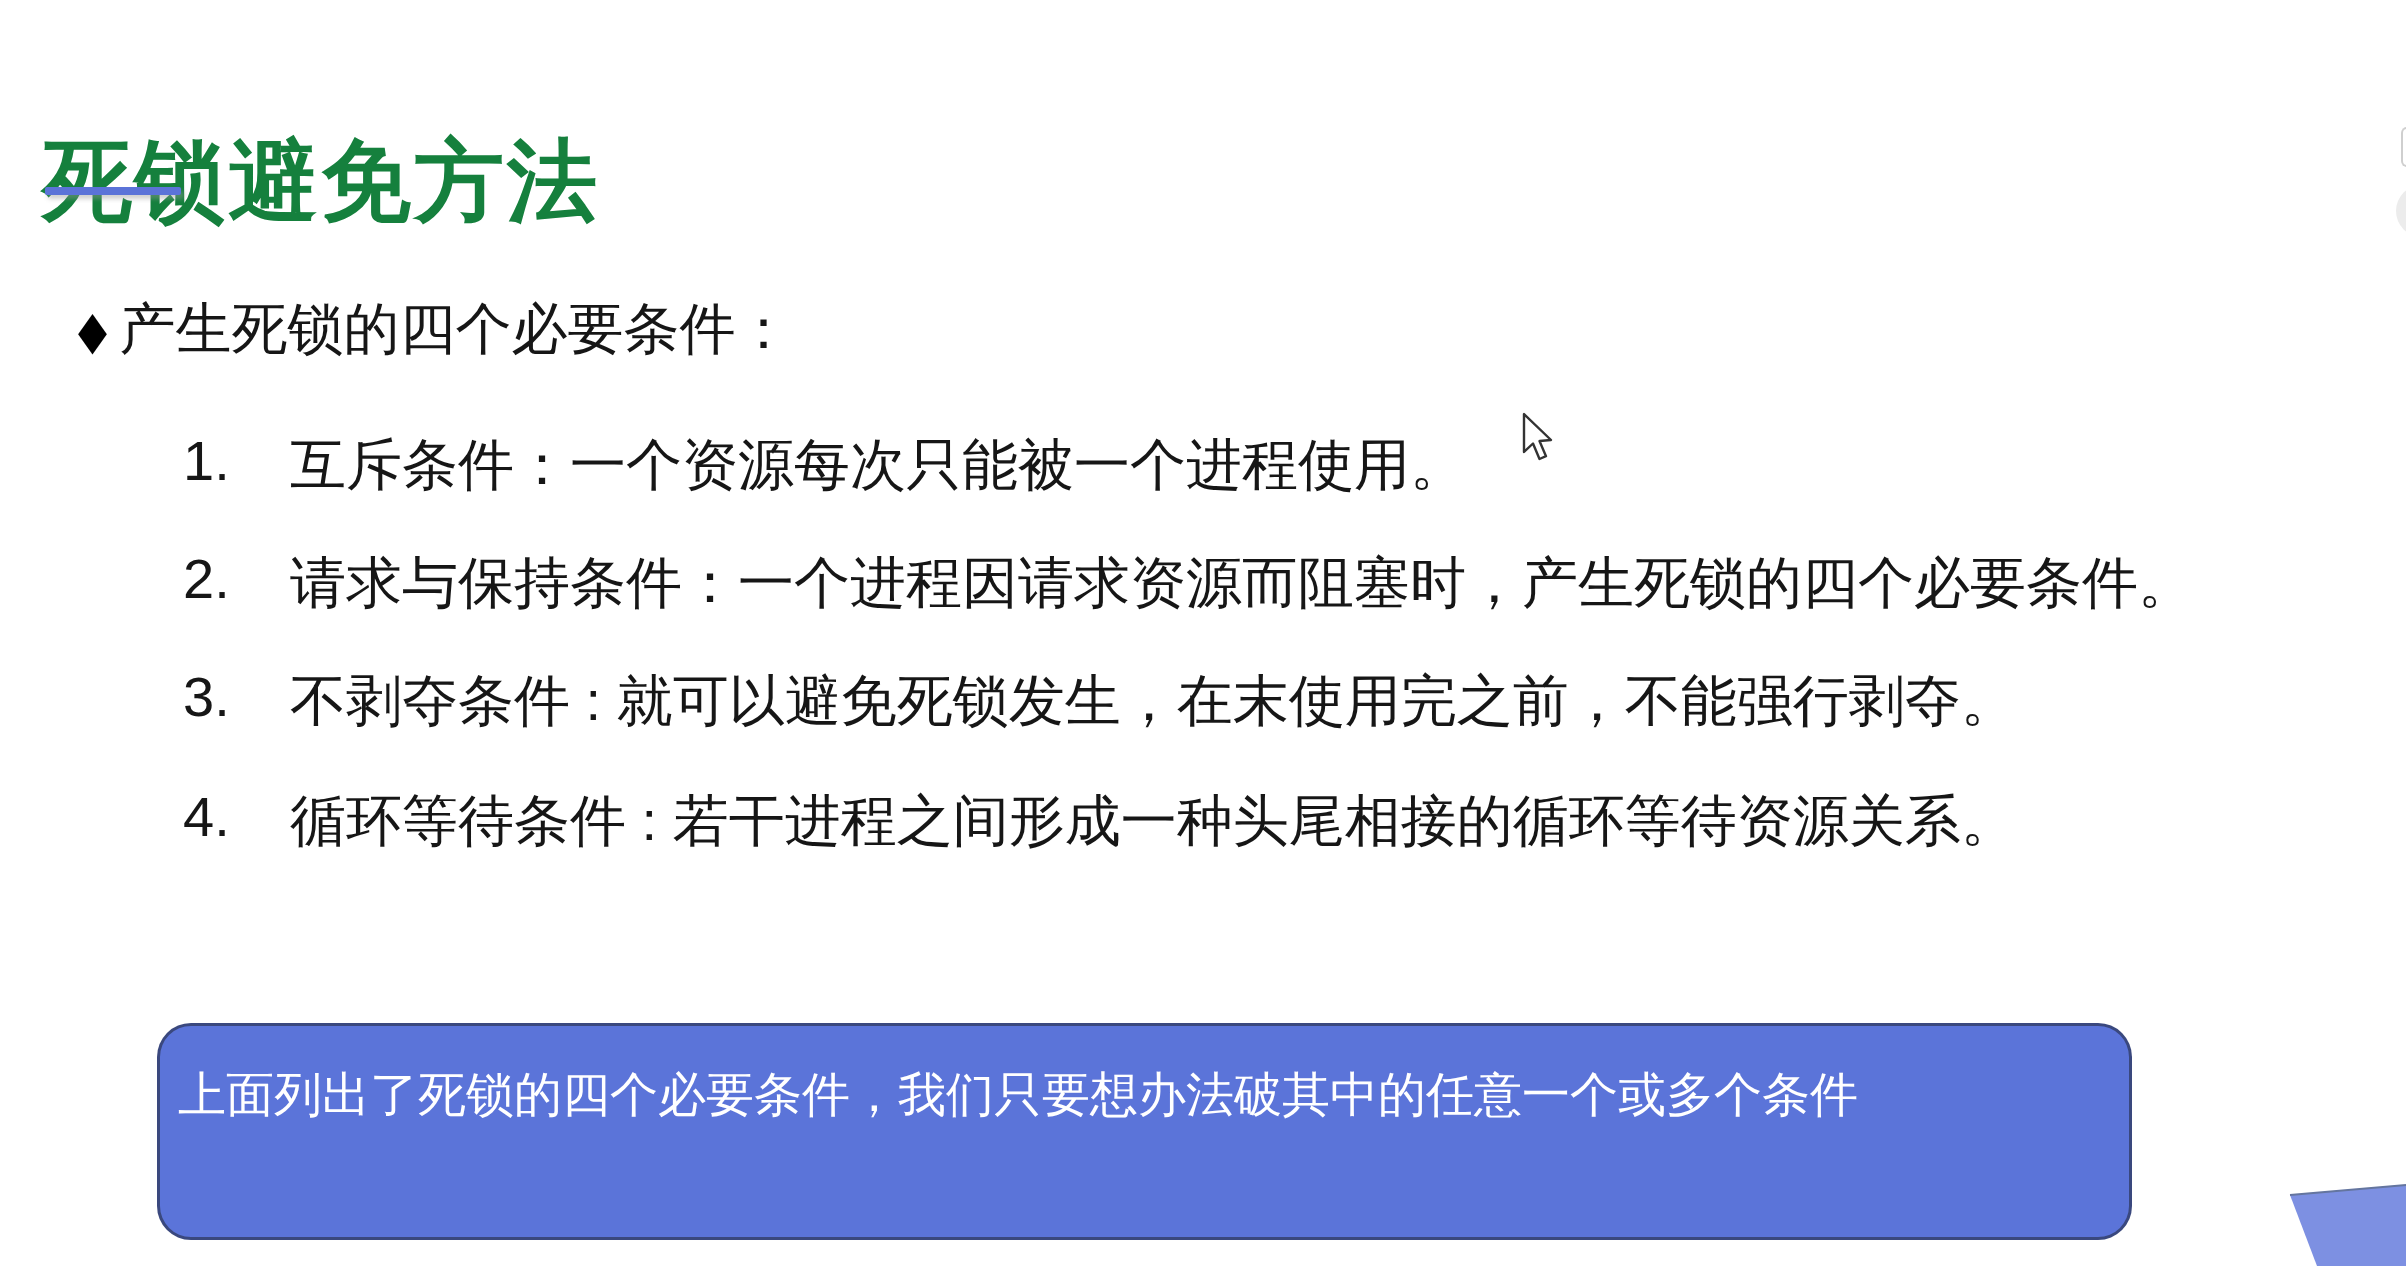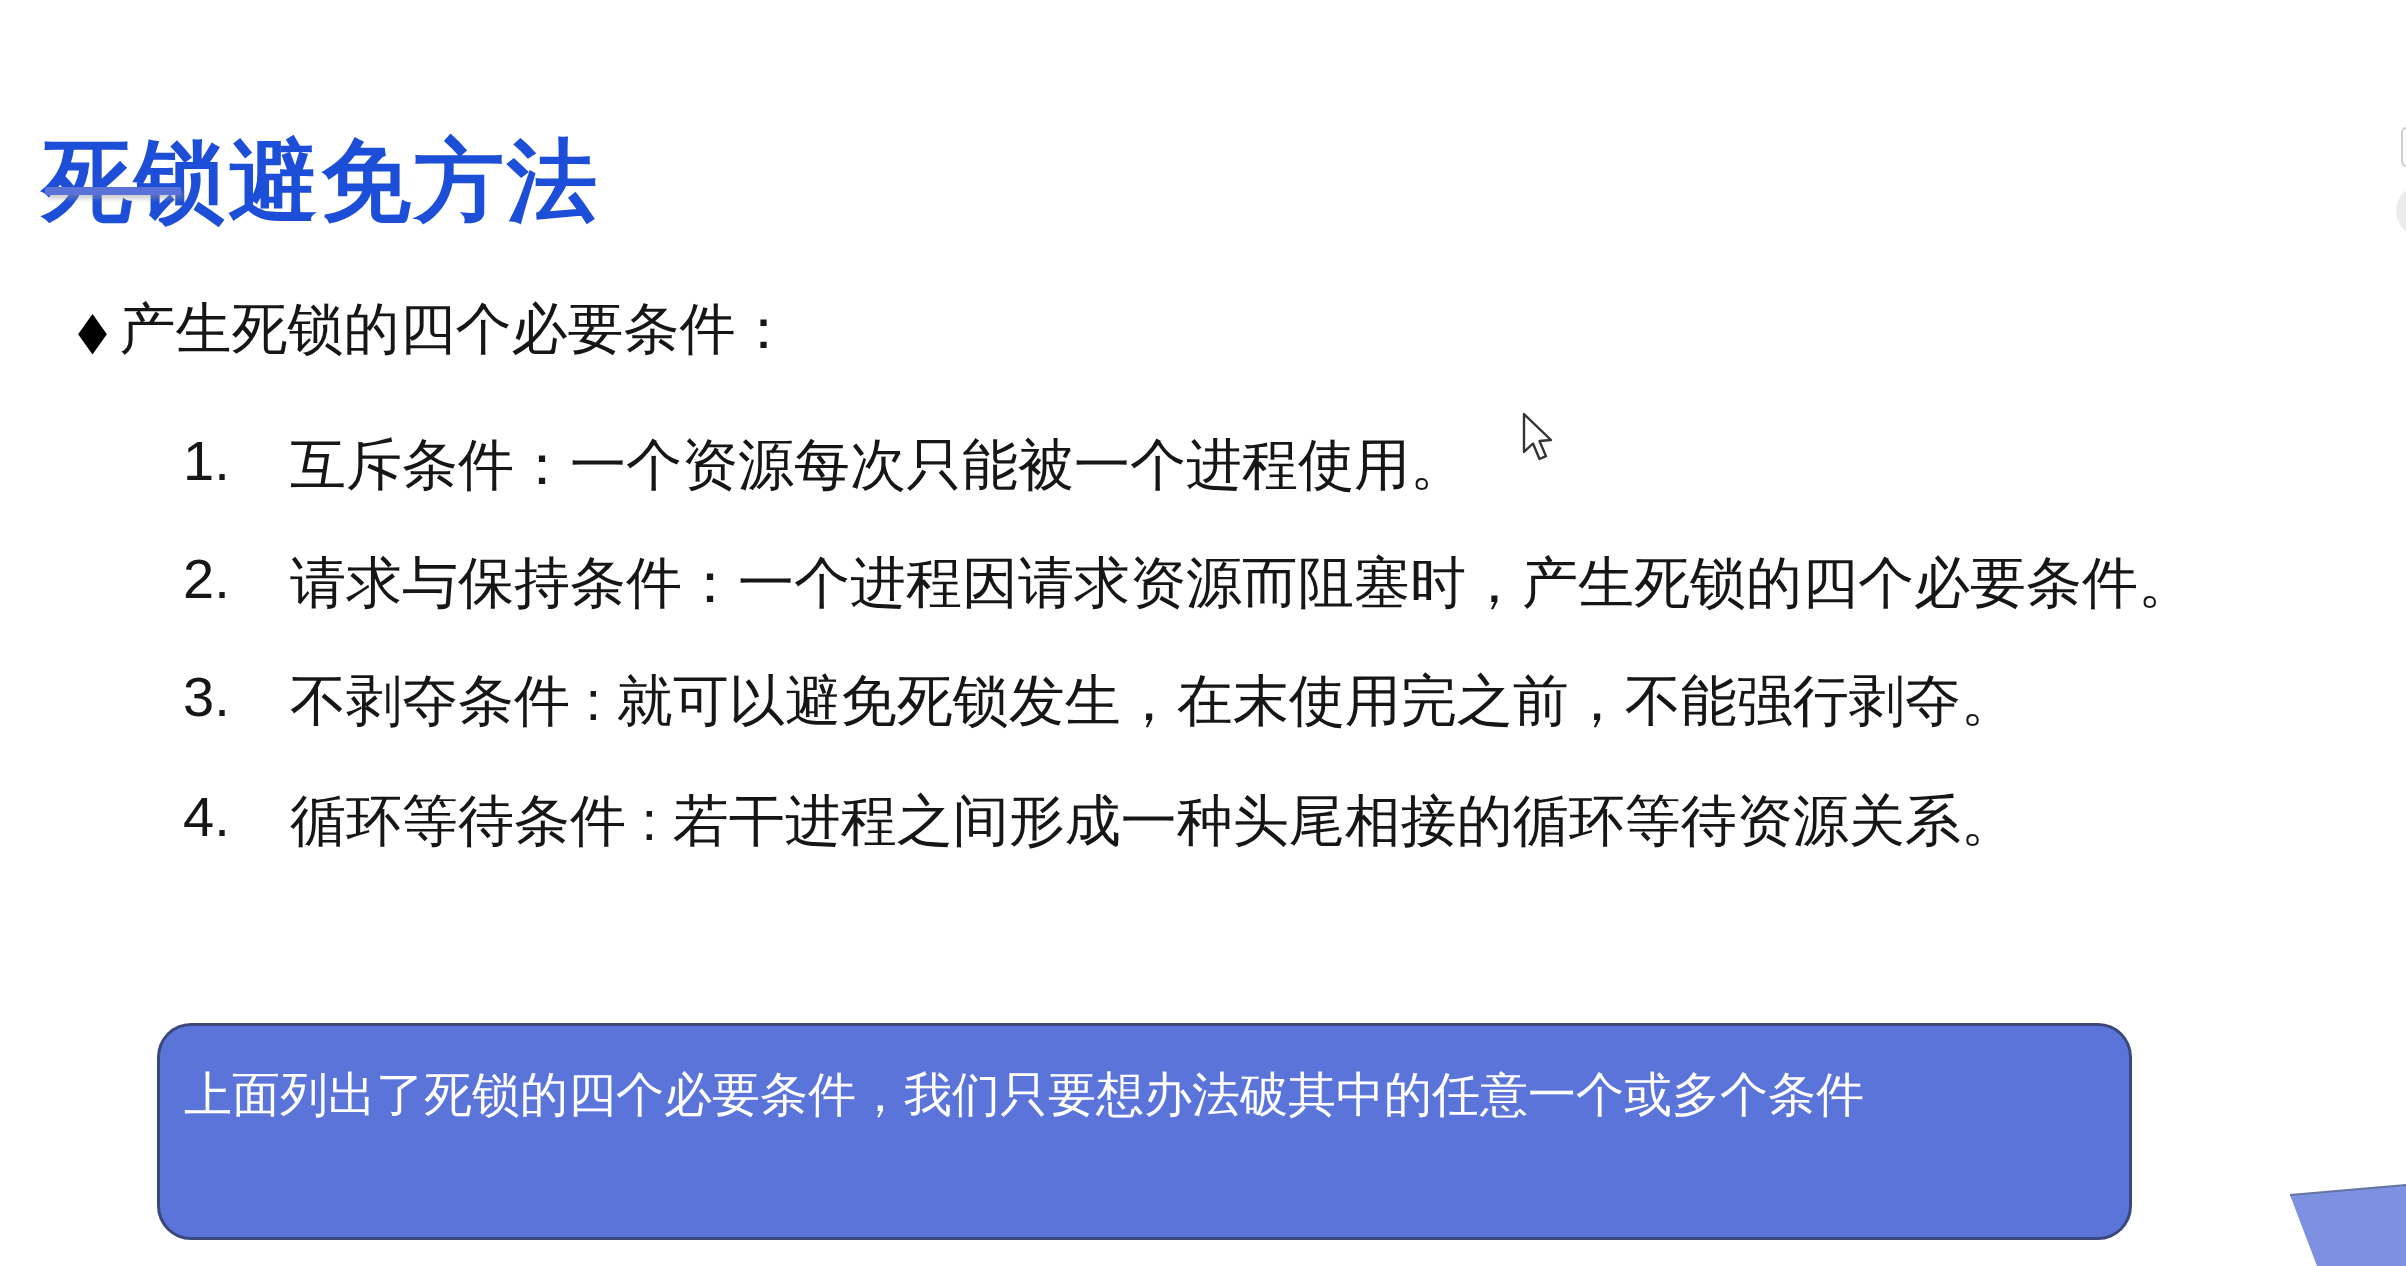--- a/index.html
+++ b/index.html
@@ -10,21 +10,21 @@
     background:#ffffff;
     overflow:hidden;
     font-family:"Liberation Sans","DejaVu Sans",sans-serif;
   }
   .slide-title{
     position:absolute;
     left:42px;
     top:72px;
     font-size:90px;
     font-weight:bold;
-    color:#1d4ed8;
+    color:#15803d;
     letter-spacing:3px;
     line-height:1.1;
   }
   .title-underline{
     position:absolute;
     left:45px;
     top:187px;
     width:136px;
     height:8px;
     background:#5b73d8;
@@ -76,21 +76,21 @@
     top:1023px;
     width:1975px;
     height:217px;
     box-sizing:border-box;
     background:#5b74d9;
     border:3px solid rgba(47,58,95,0.75);
     border-radius:34px;
     color:#ffffff;
     font-size:48px;
     line-height:62px;
-    padding:38px 30px 0 24px;
+    padding:38px 30px 0 18px;
   }
   .corner-triangle{
     position:absolute;
     left:2280px;
     top:1180px;
     width:126px;
     height:86px;
   }
   .cursor{
     position:absolute;

